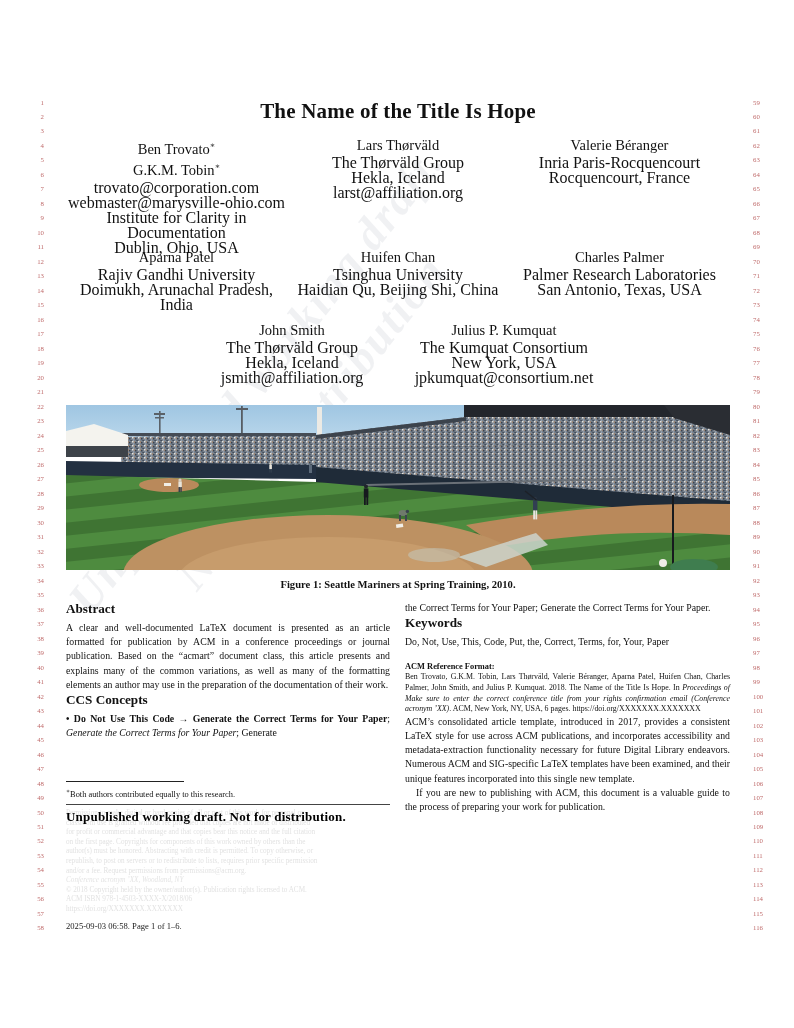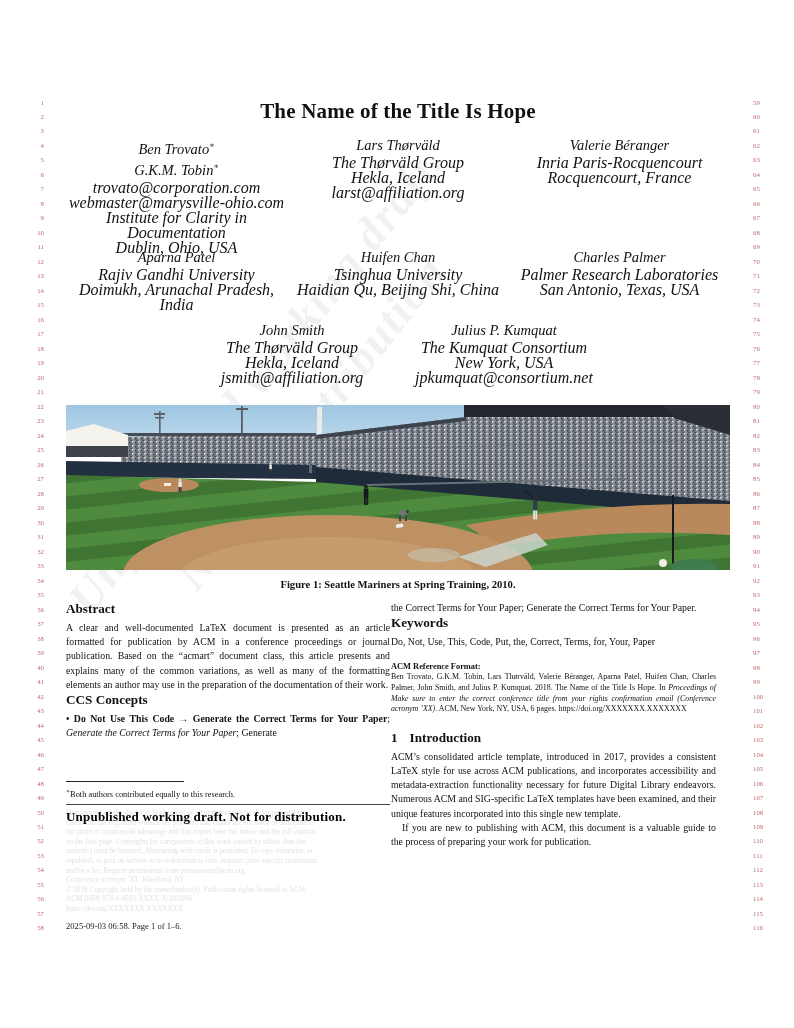--- a/index.html
+++ b/index.html
@@ -12,36 +12,36 @@
   .ln-right{left:753px;width:14px;text-align:left;}
   
   .watermark{position:absolute;left:60px;top:270px;width:700px;height:460px;
              transform:rotate(-52deg);transform-origin:50% 50%;
              color:rgba(110,115,135,0.10);font-style:italic;font-weight:bold;
              font-size:46px;text-align:center;line-height:1.5;pointer-events:none;
              letter-spacing:2px;white-space:nowrap;}
   
   .title{position:absolute;left:66px;top:99px;width:664px;text-align:center;
          font-size:21px;font-weight:bold;letter-spacing:.2px;}
-  .author-row{position:absolute;left:66px;width:664px;display:flex;justify-content:space-between;font-style:italic;}
+  .author-row{position:absolute;left:66px;width:664px;display:flex;justify-content:space-between;}
   .author-row.centered{justify-content:center;gap:0;}
   .author-block{width:221px;text-align:center;}
   .author-block.narrow{width:212px;}
   .author-name{font-size:14.5px;line-height:17.5px;}
   .author-name sup{font-size:8px;}
   .author-line{font-size:16px;line-height:15px;}
   
   .figure-wrap{position:absolute;left:66px;top:405px;width:664px;height:165px;}
   .figure-wrap svg{display:block;}
   .caption{position:absolute;left:66px;top:579px;width:664px;text-align:center;
            font-size:10.6px;font-weight:bold;}
   
   .col{position:absolute;top:601px;text-align:justify;}
   .col-left{left:66px;width:324px;}
-  .col-right{left:391px;width:325px;}
+  .col-right{left:405px;width:325px;}
   .sec-head{font-size:13.2px;font-weight:bold;margin:0 0 4px 0;text-align:left;}
   .body-text{font-size:9.8px;line-height:14.2px;margin:0;}
   .mt{margin-top:11px;}
   .b{font-weight:bold;} .i{font-style:italic;}
   .kw-line{font-size:9.8px;line-height:14.2px;margin:0;text-align:left;}
   .acmref-head{font-size:8.4px;font-weight:bold;margin:13px 0 1px 0;text-align:left;}
   .acmref{font-size:7.9px;line-height:10.6px;margin:0;}
   .intro-head{font-size:13.2px;font-weight:bold;margin:15px 0 4px 0;text-align:left;}
   .intro-head .secnum{margin-right:12px;}
   .indent{text-indent:11px;}
@@ -386,18 +386,17 @@
   <div class="draft-notice">Unpublished working draft. Not for distribution.</div>
 
   <div class="page-footer">2025-09-03 06:58. Page 1 of 1–6.</div>
 
   <div class="col col-right">
     <p class="body-text">the Correct Terms for Your Paper; Generate the Correct Terms for Your Paper.</p>
     <div class="sec-head" style="">Keywords</div>
     <p class="kw-line">Do, Not, Use, This, Code, Put, the, Correct, Terms, for, Your, Paper</p>
     <div class="acmref-head">ACM Reference Format:</div>
     <p class="acmref"><span>Ben Trovato, G.K.M. Tobin, Lars Thørväld, Valerie Béranger, Aparna Patel, Huifen Chan, Charles Palmer, John Smith, and Julius P. Kumquat. 2018. The Name of the Title Is Hope. In </span><span class="i">Proceedings of Make sure to enter the correct conference title from your rights confirmation email (Conference acronym ’XX)</span><span>. ACM, New York, NY, USA, 6 pages. https://doi.org/XXXXXXX.XXXXXXX</span></p>
-    <div class="intro-head"><span class="secnum">1</span><span>Introduction</span></div>
     <p class="body-text">ACM’s consolidated article template, introduced in 2017, provides a consistent LaTeX style for use across ACM publications, and incorporates accessibility and metadata-extraction functionality necessary for future Digital Library endeavors. Numerous ACM and SIG-specific LaTeX templates have been examined, and their unique features incorporated into this single new template.</p>
     <p class="body-text indent">If you are new to publishing with ACM, this document is a valuable guide to the process of preparing your work for publication.</p>
   </div>
 
 </div>
 
 </body></html>

